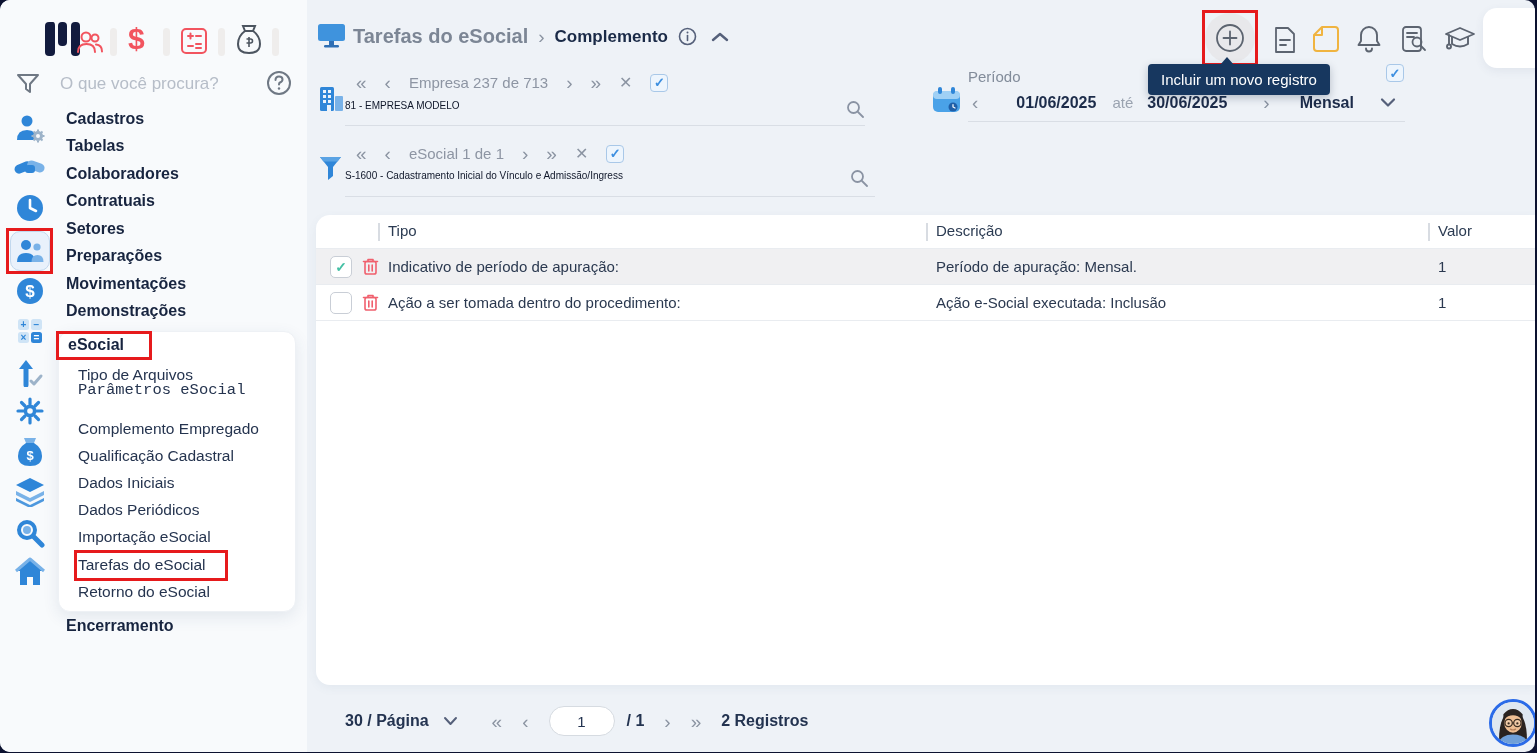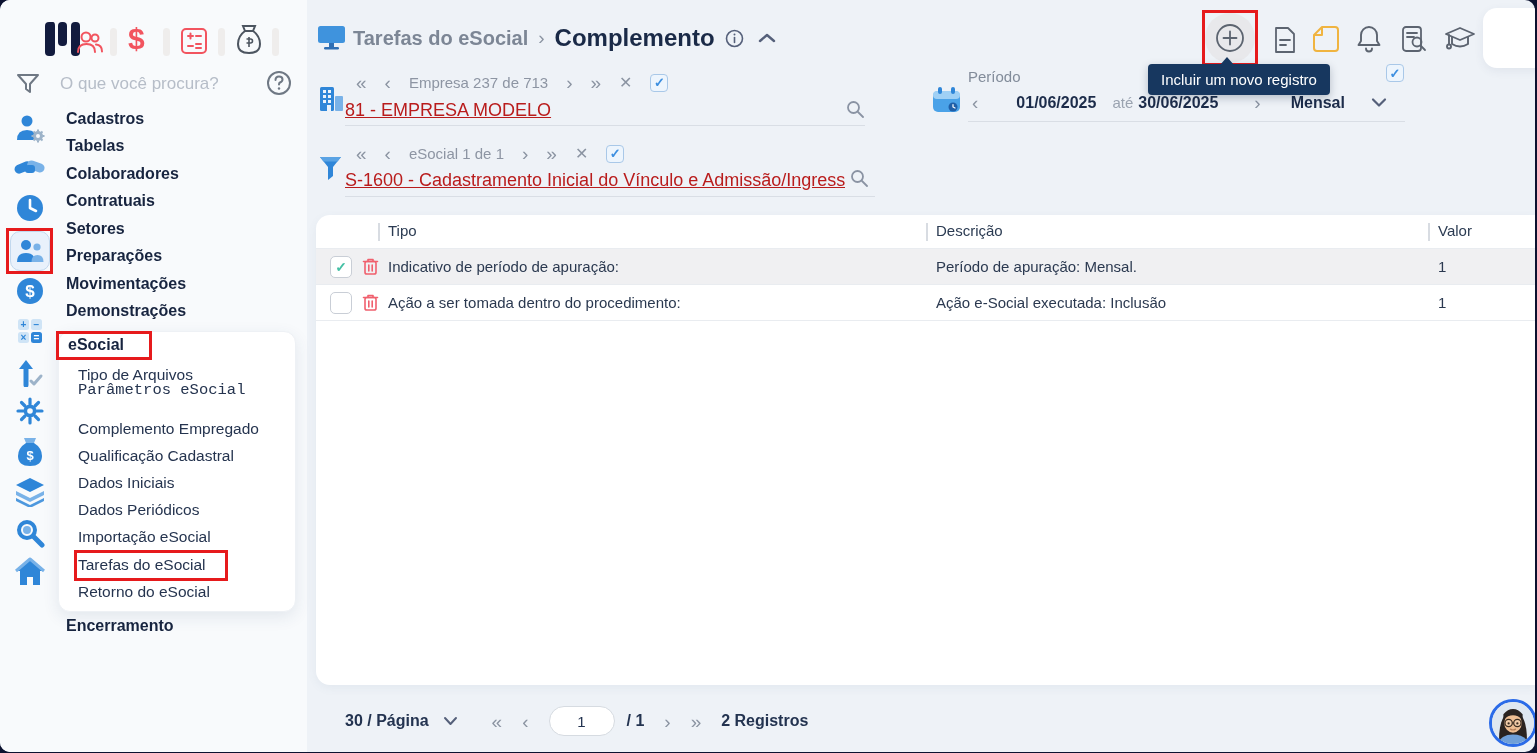--- a/index.html
+++ b/index.html
@@ -20,27 +20,27 @@
   .submenu-item{position:absolute;left:78px;font-size:15.5px;color:#25344f;cursor:pointer;white-space:nowrap;}
   .icon-cell{position:absolute;left:12px;width:36px;height:36px;display:flex;align-items:center;justify-content:center;}
   #people-active{position:absolute;left:10px;top:231px;width:40px;height:40px;background:#e9f1fb;
                  border:1px solid #c2d8ee;border-radius:10px;display:flex;align-items:center;justify-content:center;}
   
   .redbox{position:absolute;border:3px solid #e61a1c;background:transparent;pointer-events:none;z-index:40;}
   
   .hrow{position:absolute;display:flex;align-items:center;}
   .crumb-parent{font-size:20px;font-weight:bold;color:#7c8695;}
   .crumb-sep{font-size:19px;color:#8b94a2;margin:0 2px;}
-  .crumb-current{font-size:24px;font-weight:bold;color:#1a2a47;}
+  .crumb-current{font-size:17px;font-weight:bold;color:#1a2a47;}
   .nav-glyph{color:#8b94a2;font-size:16px;line-height:1;cursor:pointer;}
   .nav-glyph.big{font-size:19px;}
   .nav-label{color:#8d95a3;font-size:15px;white-space:nowrap;}
   .checkbox{width:18px;height:18px;border:1.5px solid #a9c8e8;background:#edf5fd;border-radius:4px;
             display:flex;align-items:center;justify-content:center;color:#3d8fe0;font-size:13px;font-weight:bold;cursor:pointer;}
-  .field-value{font-size:18px;color:#b91c1c;white-space:nowrap;text-decoration:underline;}
+  .field-value{font-size:10px;color:#0f172a;white-space:nowrap;}
   .underline{position:absolute;height:1px;background:#d9dee5;}
   .date-bold{font-size:16px;font-weight:bold;color:#1c2c4a;white-space:nowrap;}
   .gray-mid{font-size:15px;color:#9aa3b0;}
   
   #tooltip{position:absolute;left:1148px;top:64px;height:31px;padding:8px 13px;background:#17375f;border-radius:4px;
            color:#ffffff;font-size:15px;display:flex;align-items:center;white-space:nowrap;z-index:50;
            box-shadow:0 3px 8px rgba(10,30,60,.25);}
   #tooltip::before{content:"";position:absolute;top:-7px;left:72px;border-left:7px solid transparent;
                    border-right:7px solid transparent;border-bottom:8px solid #17375f;}
   #plus-bg{position:absolute;left:1205px;top:13px;width:50px;height:50px;border-radius:50%;background:#e8e8eb;
@@ -336,21 +336,21 @@
       <rect x="18" y="0" width="4" height="7" rx="2" fill="#2f86d8"></rect>
       <circle cx="20" cy="20" r="4.5" fill="#1f5fa8"></circle>
           <path d="M20 17.5 v2.5 l2 1" stroke="#ffffff" stroke-width="1.2" fill="none" stroke-linecap="round"></path>
     </svg>
   </div>
   <div class="abs" style="left:968px;top:68px;font-size:15px;color:#828c9a;">Período</div>
   <div class="hrow" style="left:972px;top:93px;gap:0;">
     <span class="nav-glyph big">‹</span>
     <span class="date-bold" style="margin-left:38px;">01/06/2025</span>
     <span class="gray-mid" style="margin-left:16px;">até</span>
-    <span class="date-bold" style="margin-left:5px;">30/06/2025</span>
+    <span class="date-bold" style="margin-left:14px;">30/06/2025</span>
     <span class="nav-glyph big" style="margin-left:36px;">›</span>
     <span class="date-bold" style="margin-left:30px;">Mensal</span>
     <span style="margin-left:26px;">
       <svg width="16" height="11" viewBox="0 0 16 11" fill="none" stroke="#55607a" stroke-width="2.2" stroke-linecap="round" stroke-linejoin="round">
             <path d="M2 2.5 L8 8.5 L14 2.5"></path>
           </svg>
     </span>
   </div>
   <div class="abs checkbox" style="left:1386px;top:64px;">✓</div>
   <div class="underline" style="left:968px;top:121px;width:437px;"></div>

